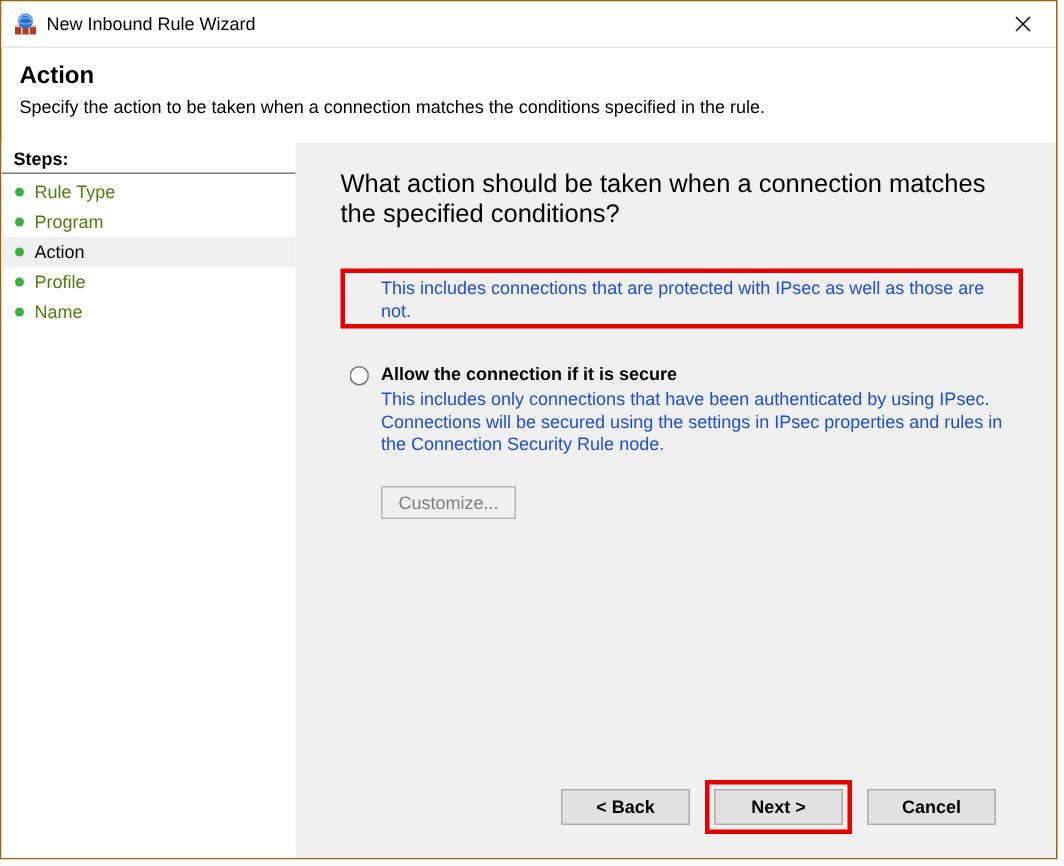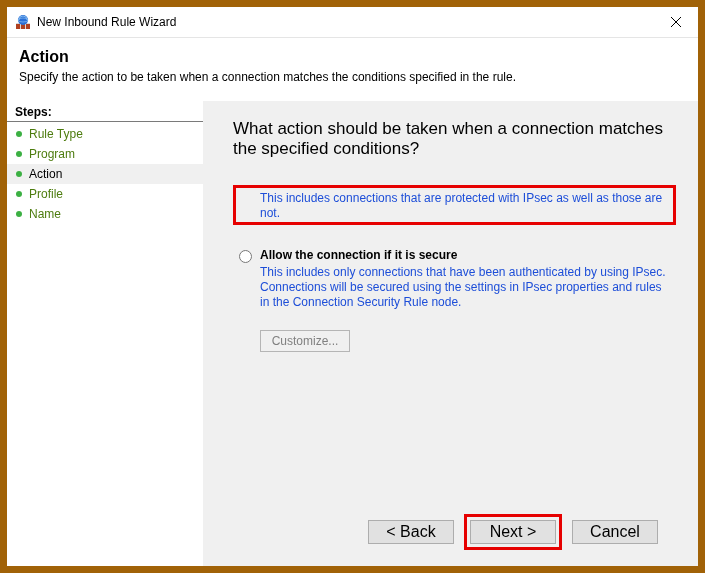--- a/index.html
+++ b/index.html
@@ -6,21 +6,21 @@
     margin: 0;
     padding: 0;
     font-family: "Segoe UI", Tahoma, sans-serif;
     font-size: 12px;
     background: #ffffff;
     color: #000;
   }
   .window {
     width: 705px;
     height: 573px;
-    border: 7px solid #a16207;
+    border: 1px solid #a16207;
     position: relative;
     box-sizing: border-box;
     display: flex;
     flex-direction: column;
     background: #ffffff;
   }
   .titlebar {
     height: 30px;
     display: flex;
     align-items: center;
@@ -156,25 +156,26 @@
     display: flex;
     justify-content: flex-end;
     align-items: center;
     padding-right: 18px;
     gap: 10px;
     box-sizing: border-box;
   }
   .footer button {
     width: 86px;
     height: 24px;
-    font-size: 16px;
+    font-size: 12px;
     font-family: inherit;
     background: #e1e1e1;
     border: 1px solid #adadad;
     padding: 0;
+    font-weight: bold;
   }
   .footer .btn-wrap {
     display: inline-block;
   }
   .footer .btn-wrap.highlight {
     border: 3px solid #e60000;
     padding: 3px;
   }
 </style>
 </head>

